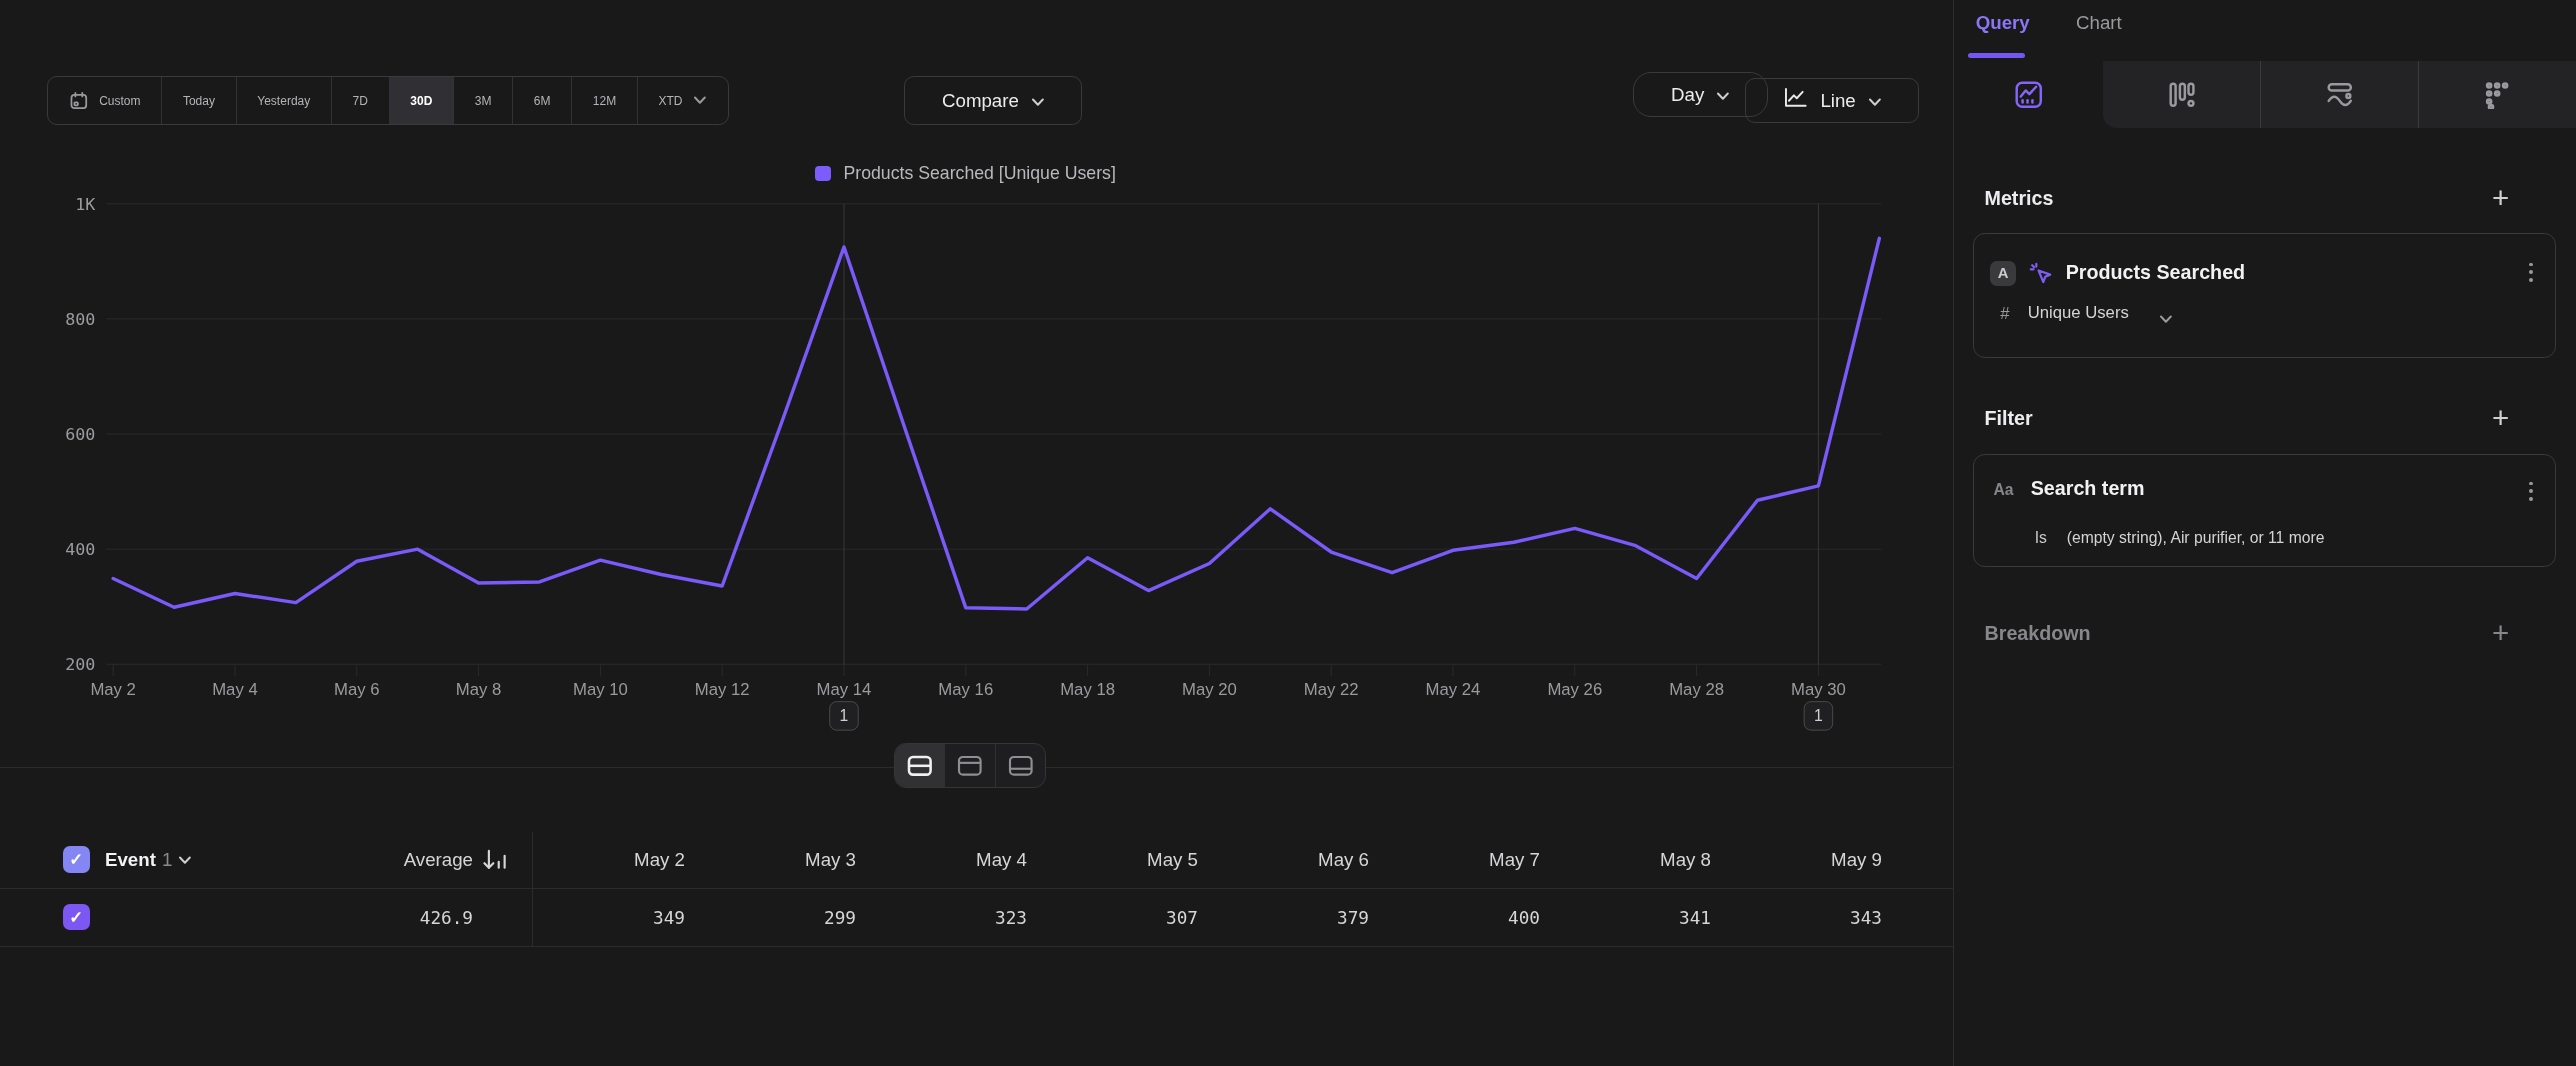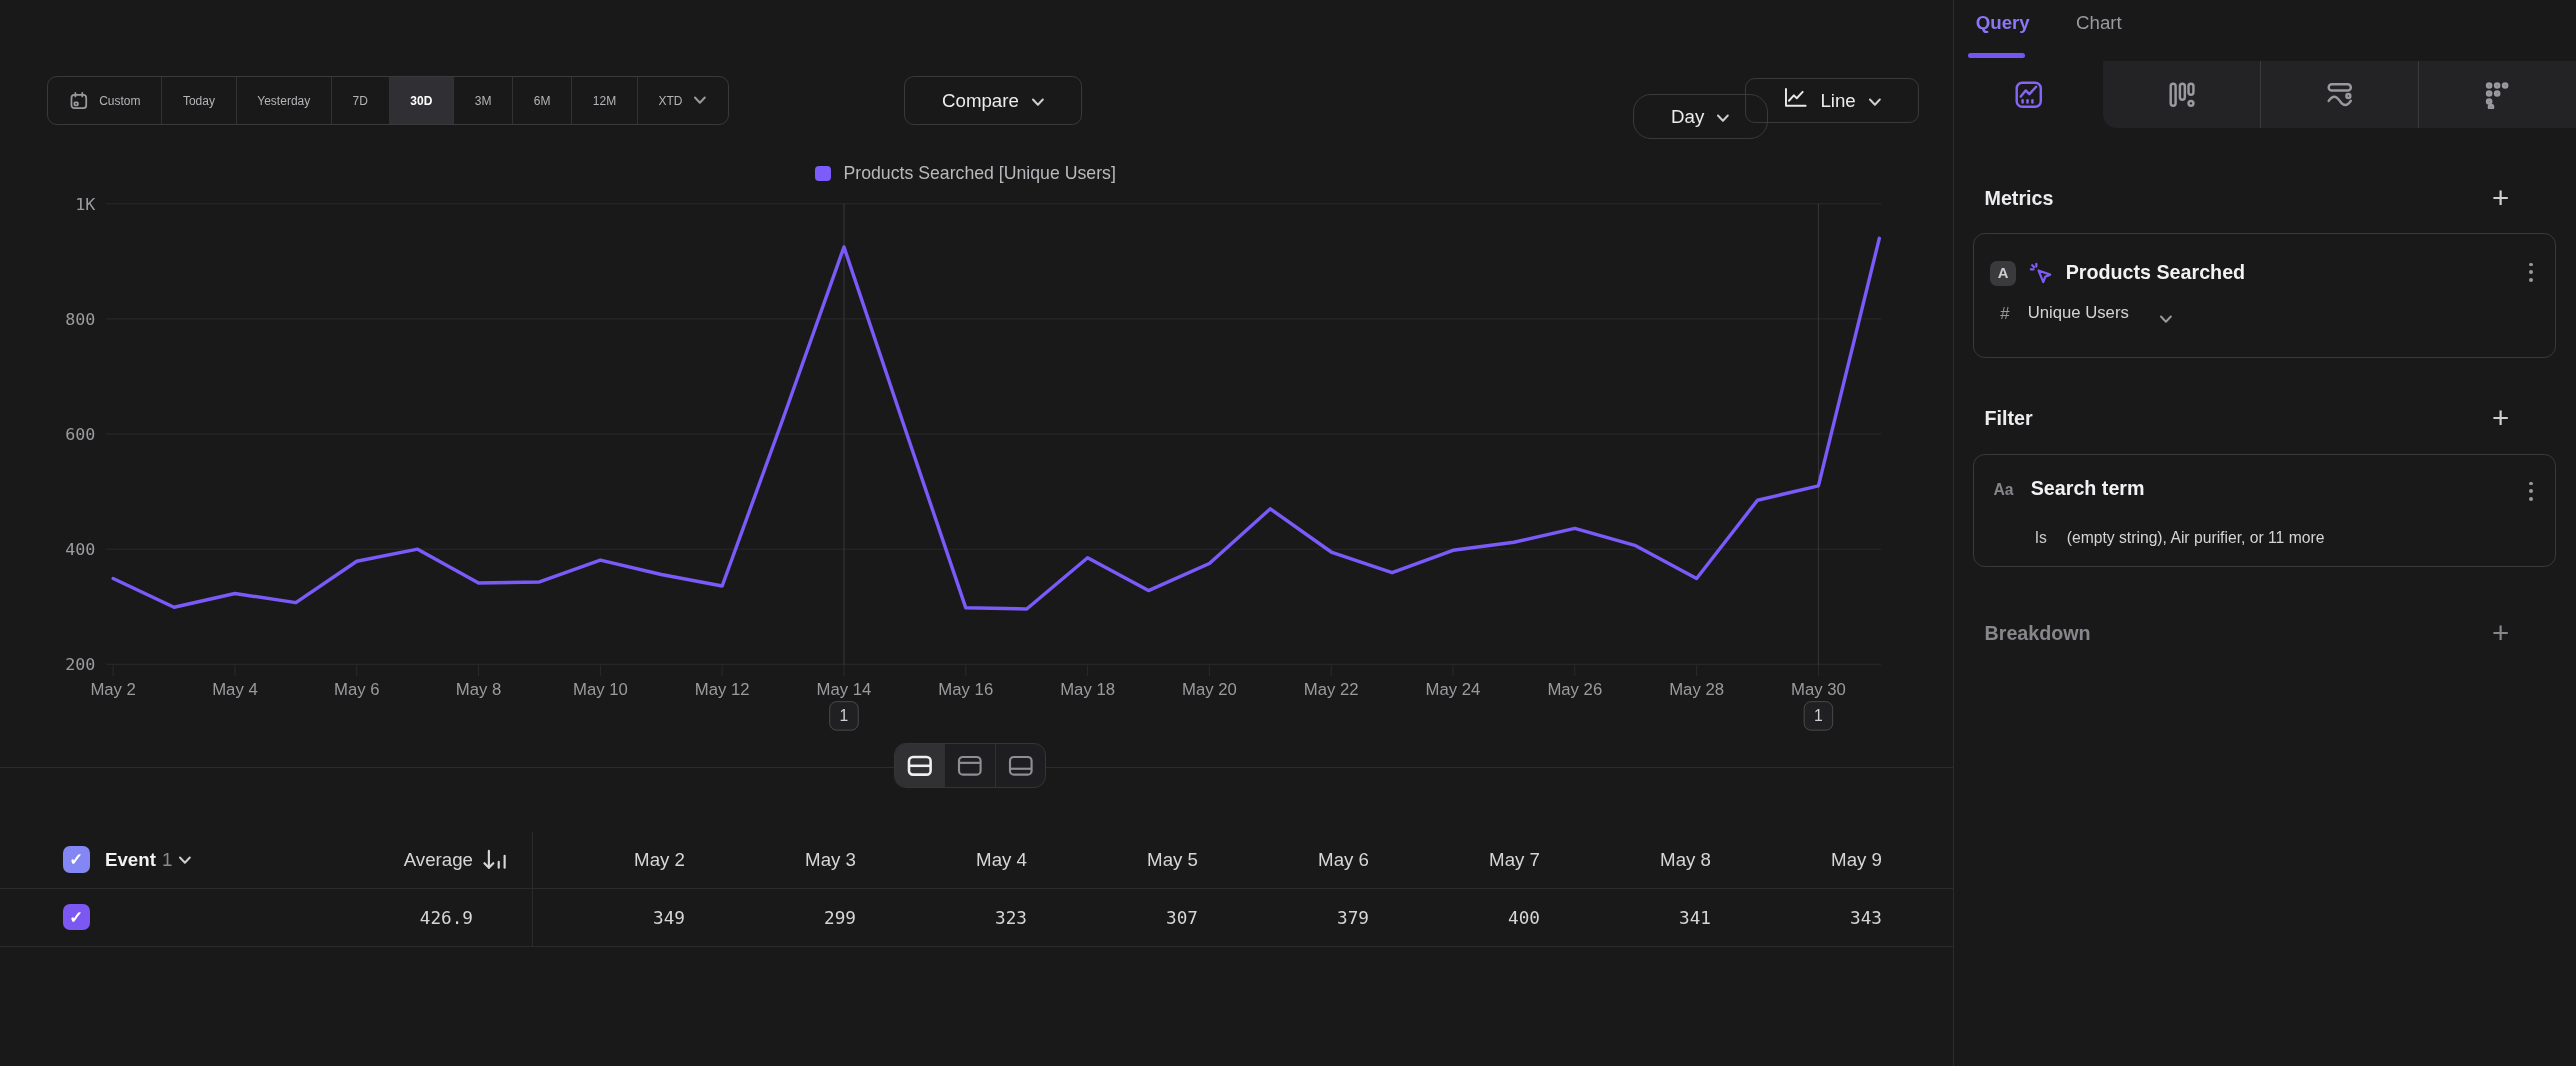--- a/index.html
+++ b/index.html
@@ -18,21 +18,21 @@
     border:1px solid #3a3a3c; border-radius:9.8px; overflow:hidden; background:transparent; }
   .seg { display:flex; align-items:center; gap:10.8px; padding:0 20.7px; font-size:12px; color:#b4b4b8;
     border-left:1px solid #323234; cursor:default; white-space:nowrap; }
   .seg:first-child { border-left:none; }
   .seg.active { background:#303034; color:#ffffff; font-weight:700; }
   .seg svg { display:block; }
 
   .pill-btn { position:absolute; height:49px; display:flex; align-items:center; gap:11.8px; padding:0 37px;
     border:1px solid #3a3a3c; border-radius:9.8px; font-size:18.7px; color:#ececee; }
   #compare-btn { left:904px; top:76px; }
-  #day-btn     { left:1633px; top:94px; height:45px;border-radius:18px; }
+  #day-btn     { left:1633px; top:72px; height:45px;border-radius:18px; }
   #line-btn    { left:1745px; top:78px; height:45px; }
 
   
   #legend { position:absolute; left:815px; top:163px; display:flex; align-items:center; gap:12.8px; }
   #legend .swatch { width:15.7px; height:15.7px; border-radius:3.9px; background:#7C5CFA; }
   #legend .lbl { font-size:17.7px; color:#b9b9bd; }
 
   
   #chart { position:absolute; left:0; top:0; width:1954px; height:748px; }
   .ylab { font-family:"DejaVu Sans Mono", monospace; font-size:17px; fill:#9b9b9f; }

